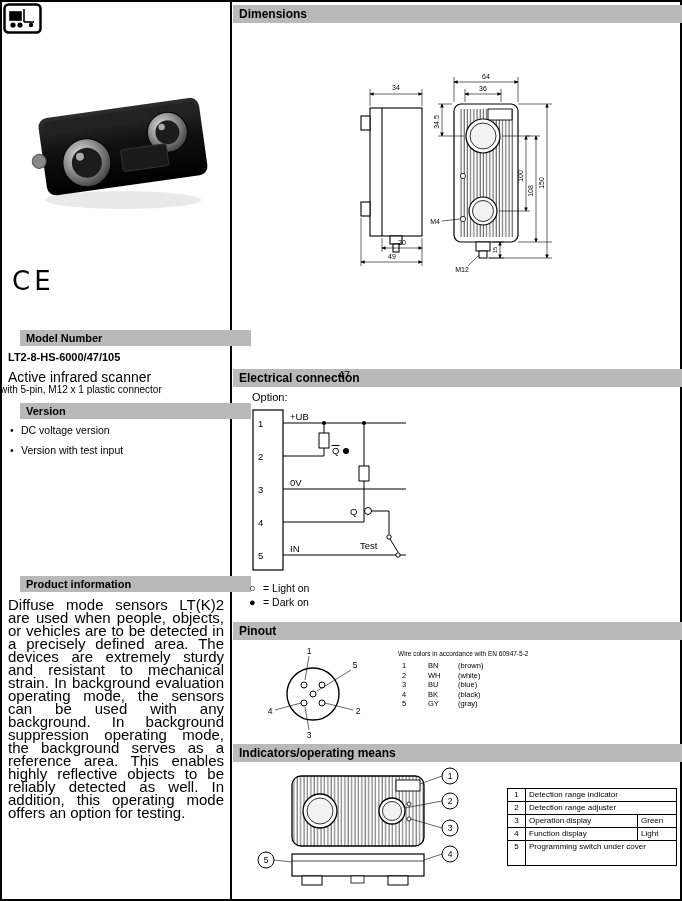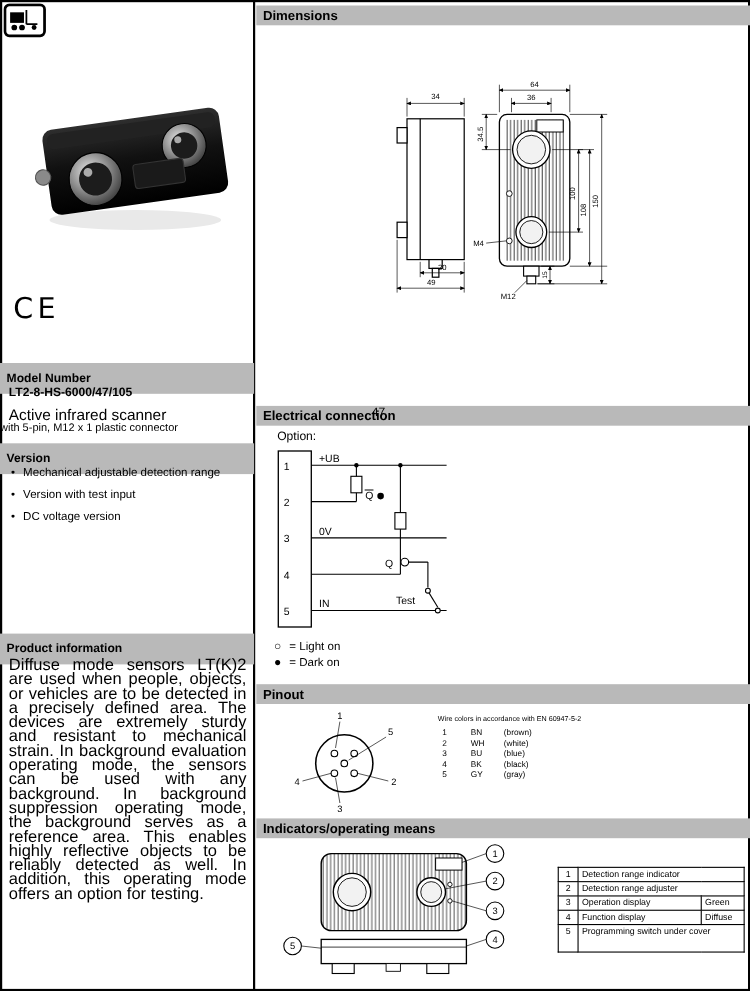--- a/index.html
+++ b/index.html
@@ -1,20 +1,20 @@
 <!DOCTYPE html>
 <html><head>
 <meta charset="utf-8">
 <style>
   html,body{margin:0;padding:0}
   body{width:682px;height:901px;position:relative;background:#ffffff;
        font-family:"Liberation Sans",sans-serif;color:#000;overflow:hidden}
   .line{position:absolute;background:#000}
   .hbar{position:absolute;background:#b9b9b9;font-weight:bold;display:flex;align-items:center;padding-left:6px}
-  .hbar.lcol{left:0;width:225px;height:28px;font-size:11px}
+  .hbar.lcol{left:20px;width:225px;height:16px;font-size:11px}
   .hbar.rcol{left:233px;width:447px;height:18px;font-size:12px}
   .abs{position:absolute}
   .model-value{left:8px;top:351px;font-size:11px;font-weight:bold}
   .model-line1{left:8px;top:369px;font-size:14px}
   .model-line2{left:0;top:384px;font-size:10px}
   .features-list{left:8px;top:424px;width:212px;list-style:none;margin:0;padding:0}
   .features-list li{position:relative;font-size:10.5px;line-height:13px;padding-left:13px;margin-bottom:7px}
   .features-list li::before{content:"•";position:absolute;left:2px;top:0}
   .prod-text{left:8px;top:598px;width:216px;font-size:15px;line-height:13px;text-align:justify}
   .ce-mark{left:12px;top:266px;font-size:26px;font-family:"DejaVu Sans",sans-serif;letter-spacing:4px}
@@ -88,23 +88,22 @@
 
 <div class="abs ce-mark">CE</div>
 
 <div class="hbar lcol" style="top:330px">Model Number</div>
 <div class="abs model-value">LT2-8-HS-6000/47/105</div>
 <div class="abs model-line1">Active infrared scanner</div>
 <div class="abs model-line2">with 5-pin, M12 x 1 plastic connector</div>
 
 <div class="hbar lcol" style="top:403px">Version</div>
 <ul class="abs features-list">
-  <li>Mechanical adjustable detection range</li>
+  <li>DC voltage version</li>
   <li>Version with test input</li>
-  <li>DC voltage version</li>
 </ul>
 
 <div class="hbar lcol" style="top:576px">Product information</div>
 <div class="abs prod-text">Diffuse mode sensors LT(K)2 are used when people, objects, or vehicles are to be detected in a precisely defined area. The devices are extremely sturdy and resistant to mechanical strain. In background evaluation operating mode, the sensors can be used with any background. In background suppression operating mode, the background serves as a reference area. This enables highly reflective objects to be reliably detected as well. In addition, this operating mode offers an option for testing.</div>
 
 <div class="hbar rcol" style="top:5px">Dimensions</div>
 
 <svg width="440" height="335" viewBox="0 0 440 335" style="left:236px;top:26px">
   <defs>
     <marker id="ma" markerWidth="7" markerHeight="6" refX="6" refY="3" orient="auto">
@@ -344,20 +343,20 @@
     <td colspan="2">Detection range adjuster</td>
   </tr>
   <tr>
     <td class="c-num">3</td>
     <td>Operation display</td>
     <td class="c-val">Green</td>
   </tr>
   <tr>
     <td class="c-num">4</td>
     <td>Function display</td>
-    <td class="c-val">Diffuse</td>
+    <td class="c-val">Light</td>
   </tr>
   <tr>
     <td class="c-num">5</td>
     <td colspan="2" style="height:22px">Programming switch under cover</td>
   </tr>
 </tbody>
   </table>
 
 </body></html>

